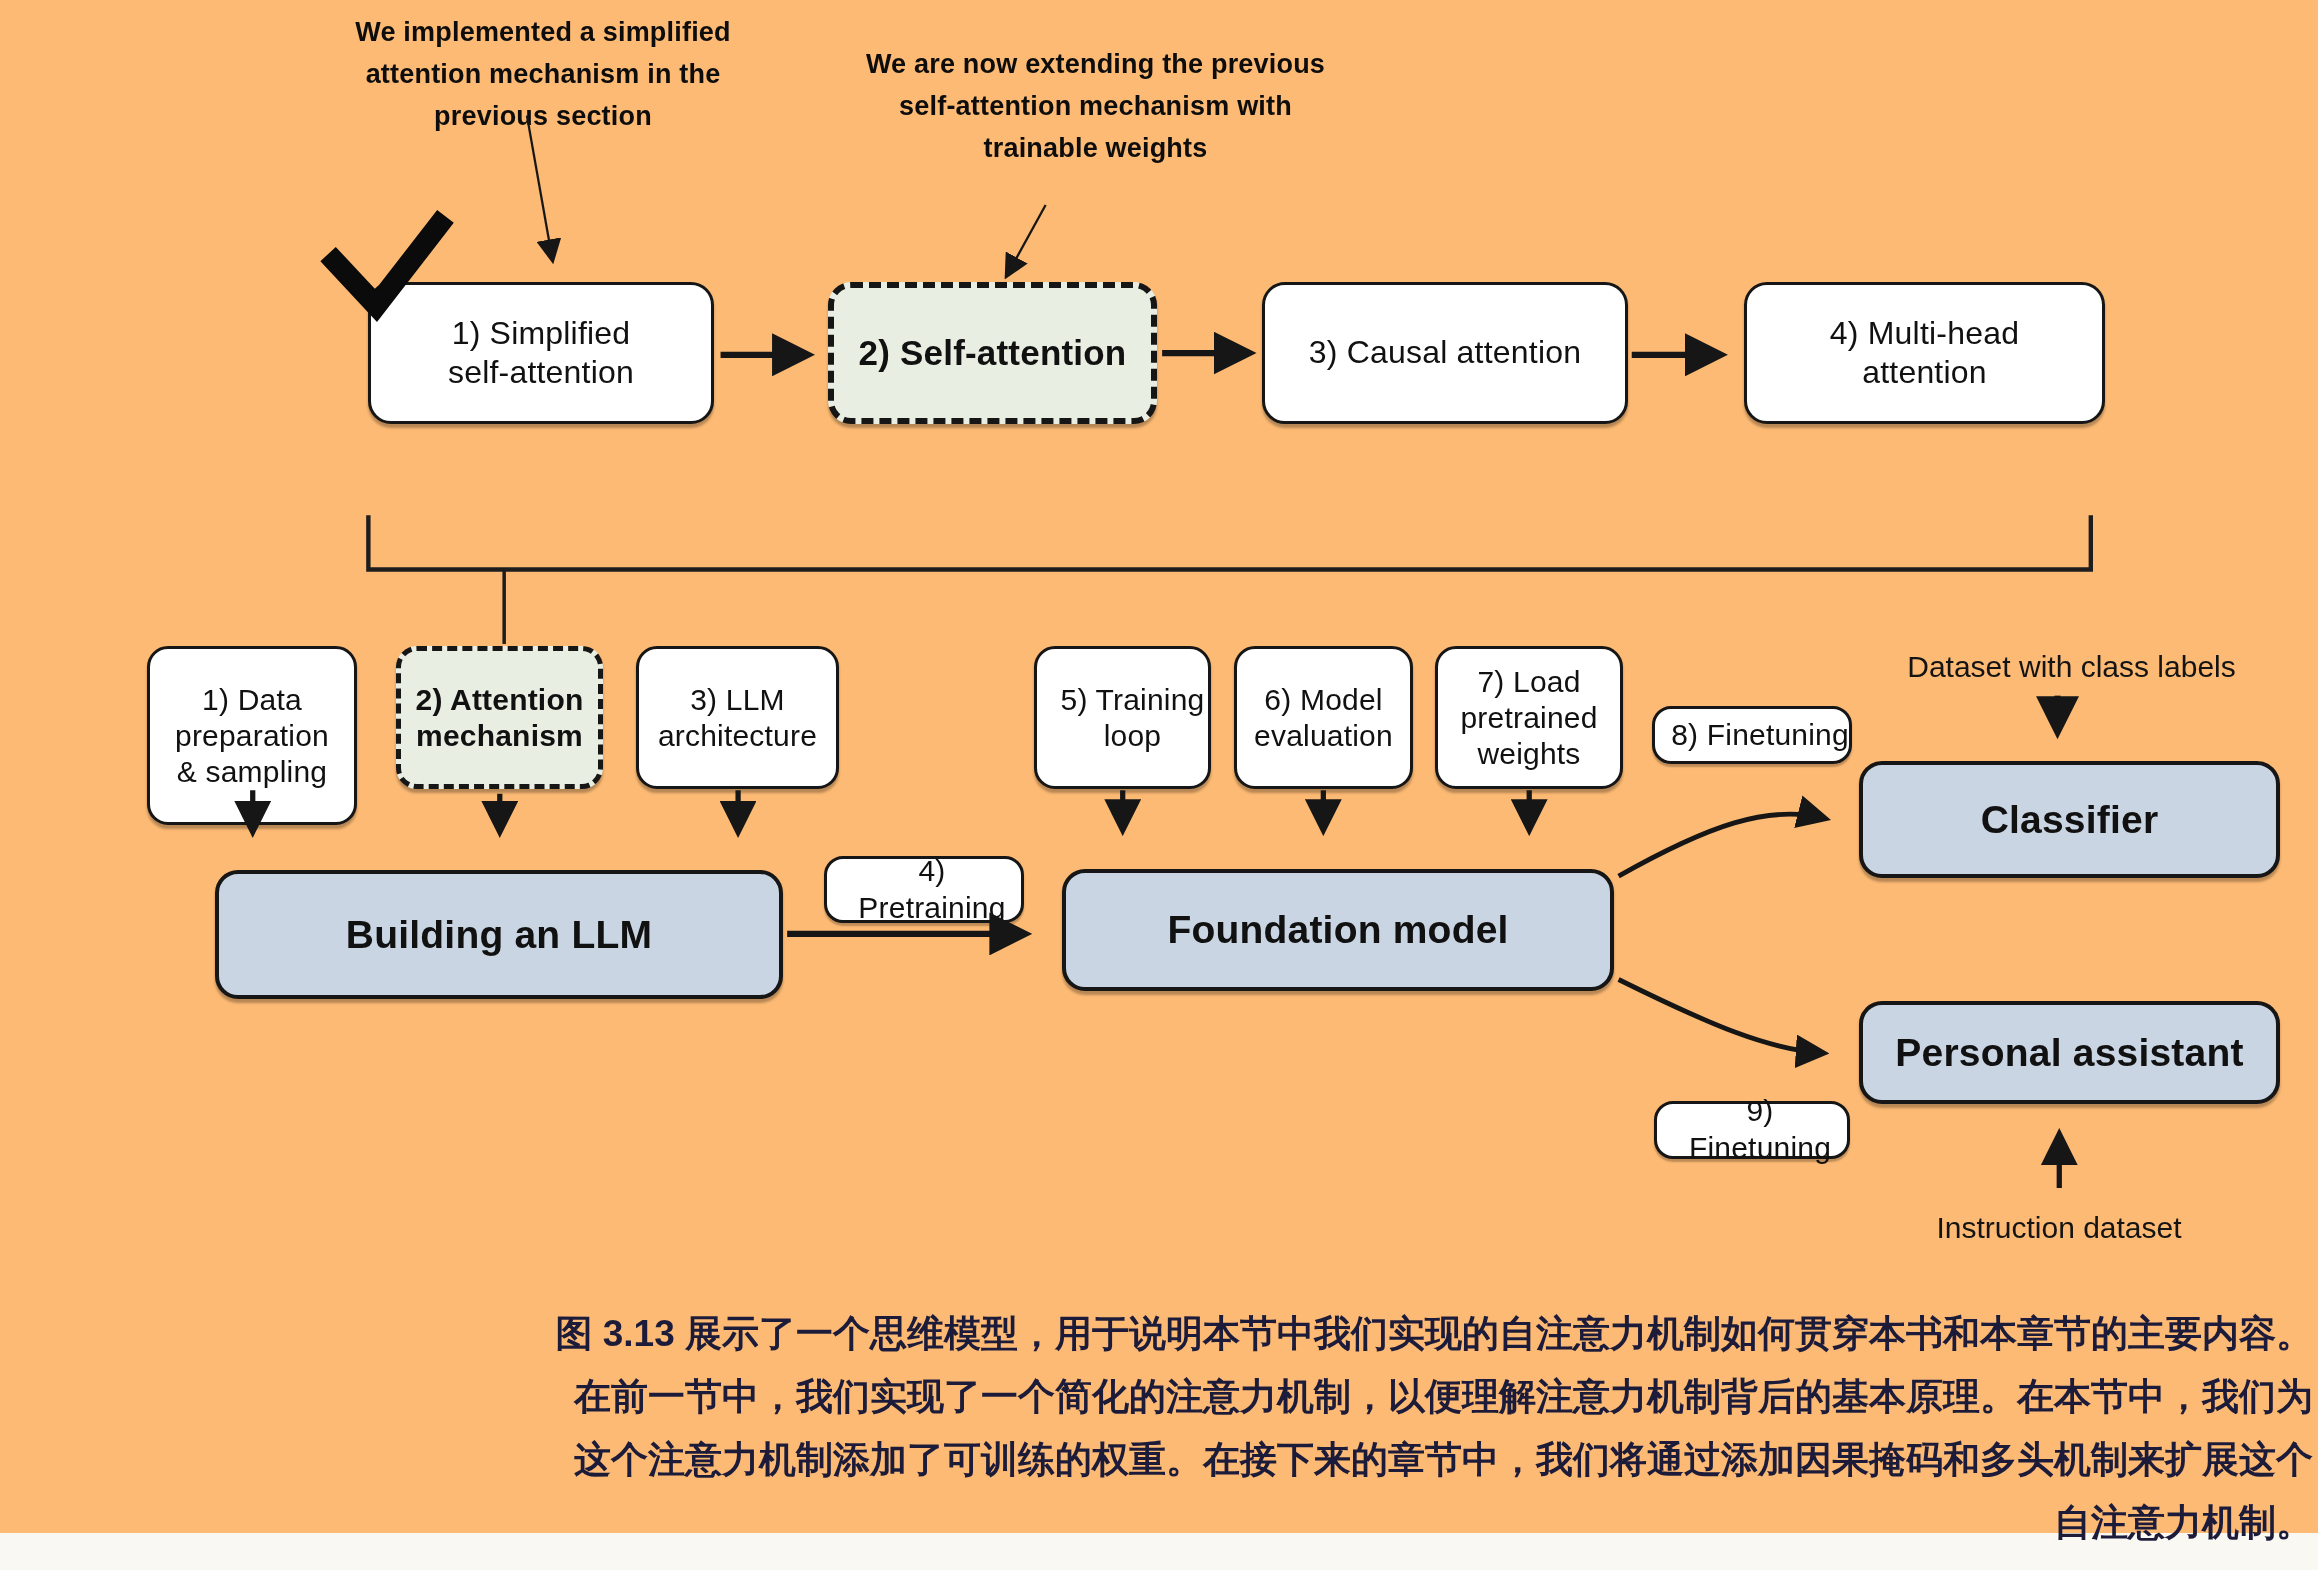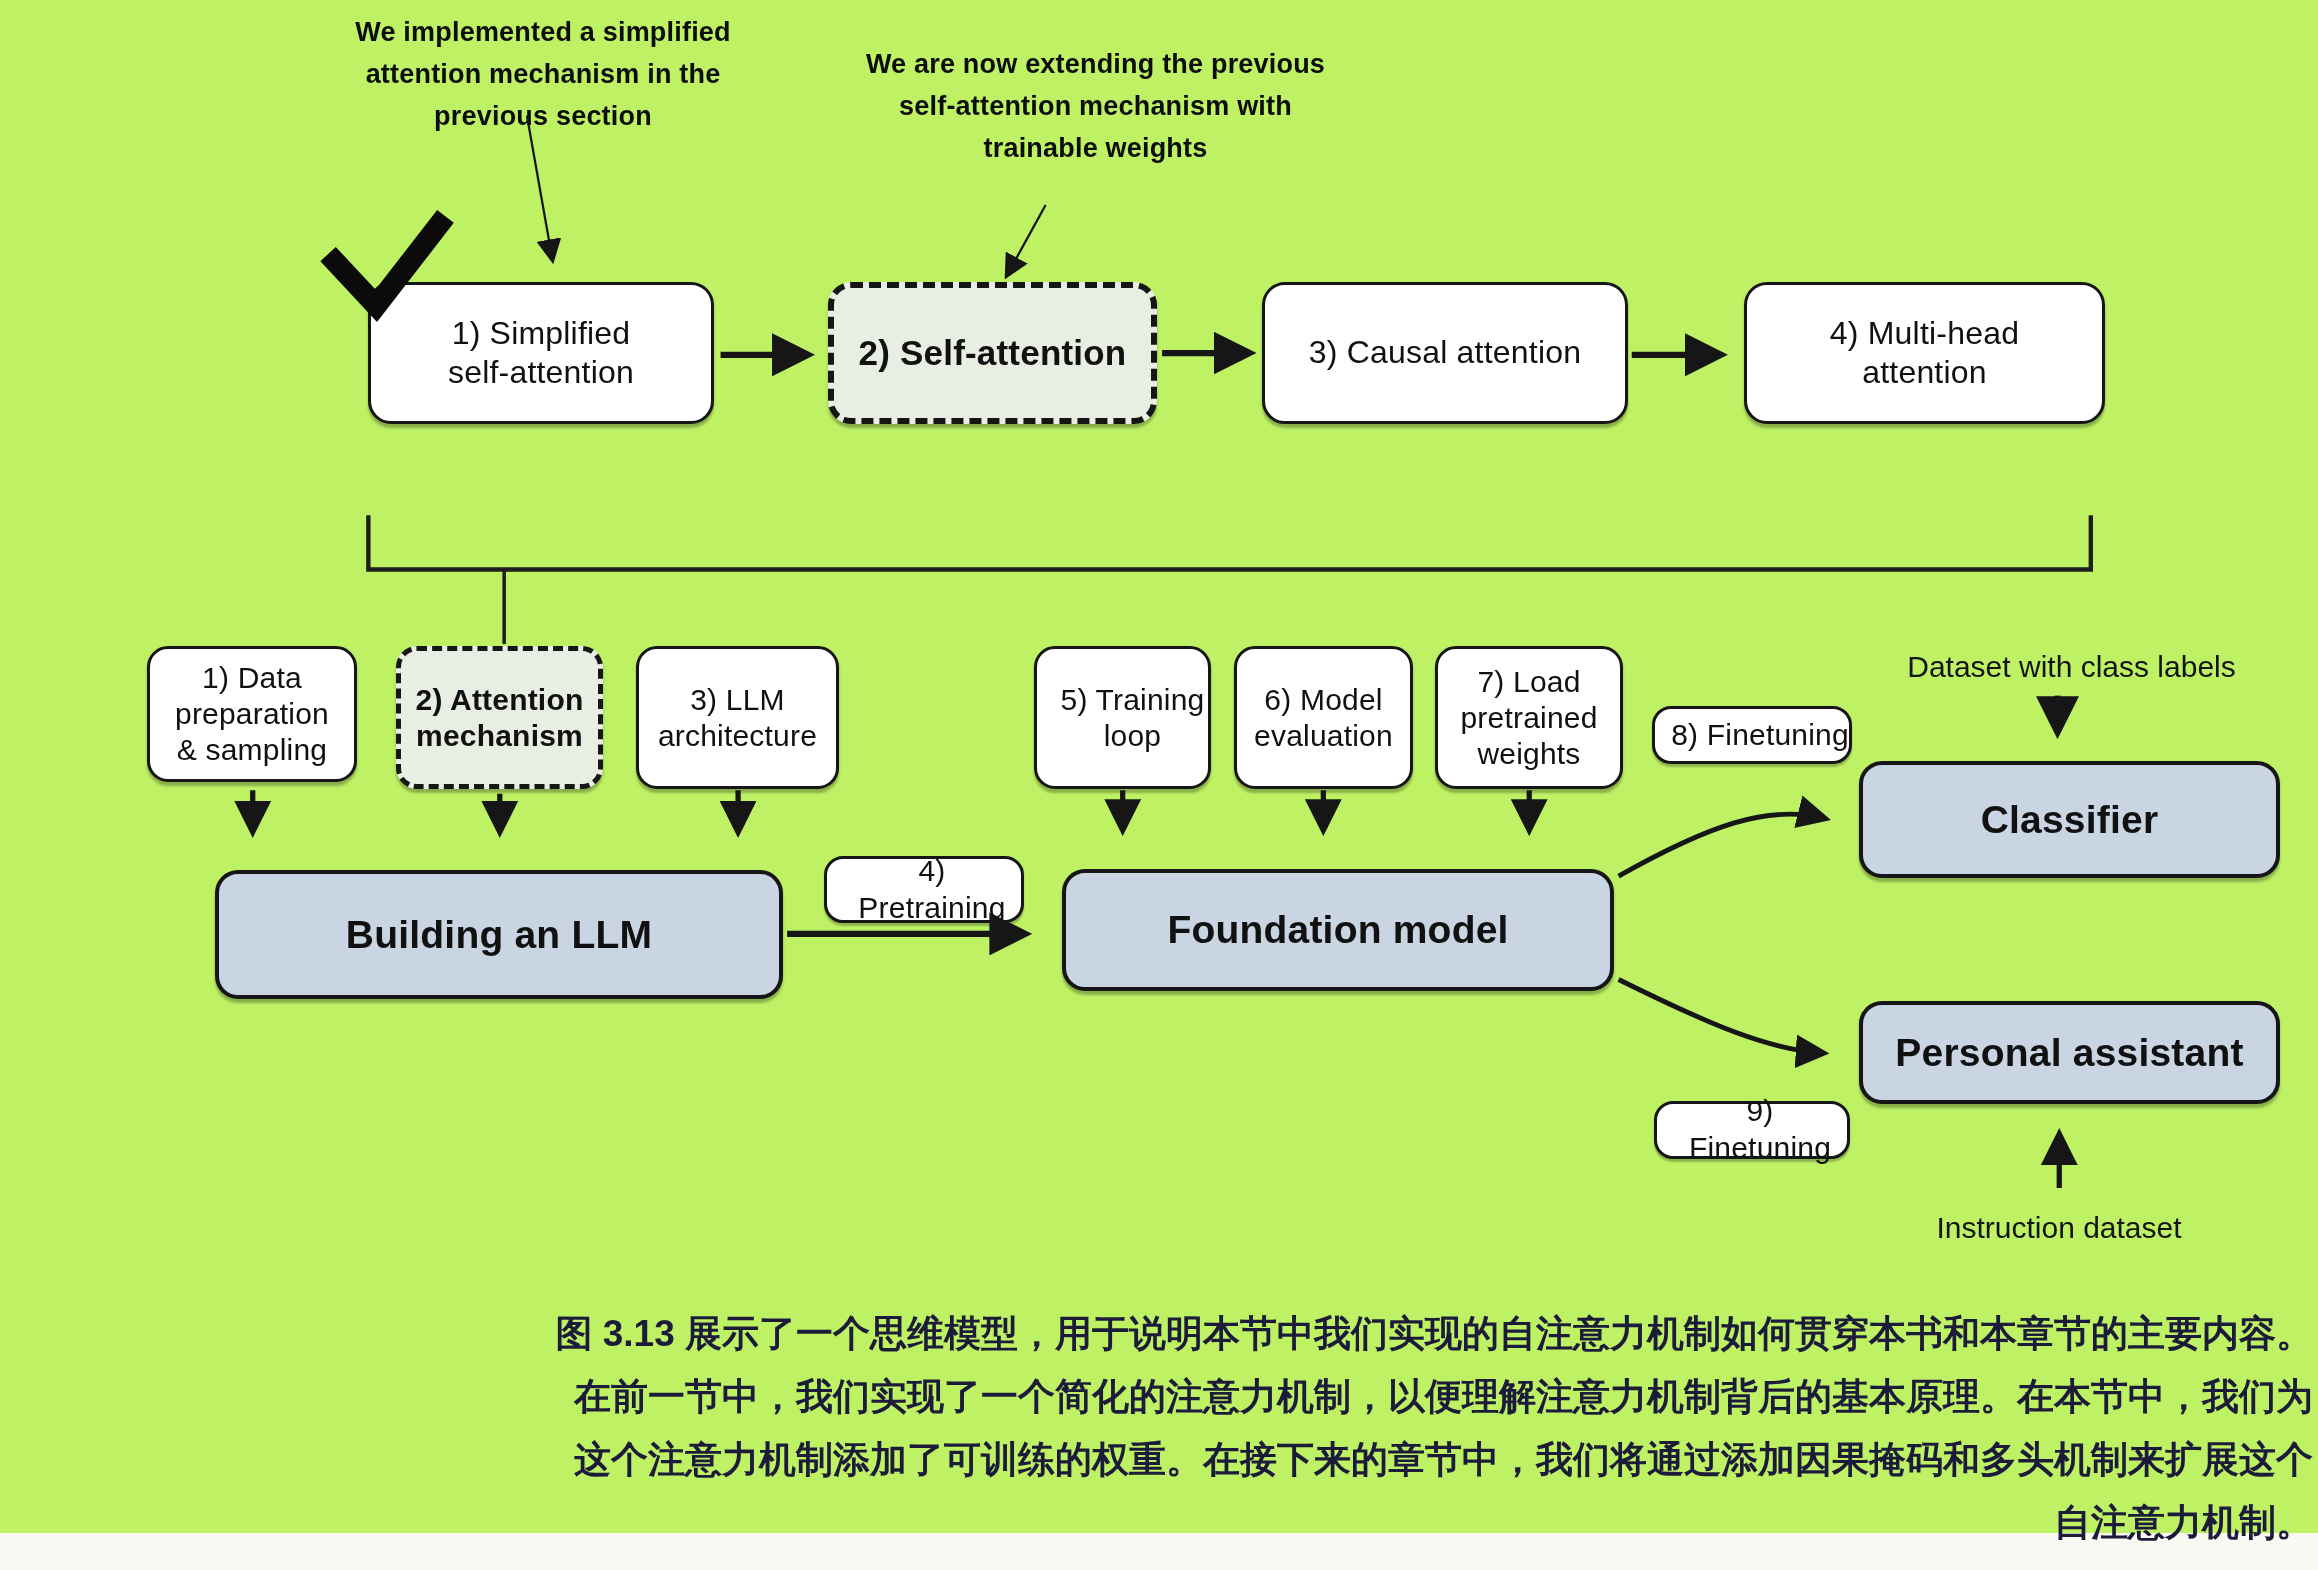--- a/index.html
+++ b/index.html
@@ -1,17 +1,17 @@
 <!DOCTYPE html>
 <html style="font-size:14px"><head>
 <meta charset="utf-8">
 <style>
   html,body{margin:0;padding:0;background:#ffffff;}
   #canvas{
-    position:relative;width:2319px;height:1570px;background:#bef264;overflow:hidden;
+    position:relative;width:2319px;height:1570px;background:#fdba74;overflow:hidden;
     font-family:"Liberation Sans","DejaVu Sans",sans-serif;color:#111;
   }
   .ml{white-space:pre-line;}
   .node{
     position:absolute;display:flex;align-items:center;justify-content:center;
     text-align:center;background:#fff;border:3.5px solid #161616;border-radius:23px;
     box-shadow:0 3.5px 2.6px rgba(0,0,0,0.28);z-index:2;box-sizing:border-box;
     font-size:32px;line-height:1.22;letter-spacing:0.2px;
   }
   .dashed{border-style:dashed;background:#e8eee2;}
@@ -25,21 +25,21 @@
   .freetext{position:absolute;z-index:2;text-align:center;font-size:30px;color:#141414;}
   #b2{border-width:6.1px;font-weight:bold;font-size:35px;}
   #s2{border-width:5.3px;font-weight:bold;}
   
   #ann1{left:280px;top:12.3px;width:526px;}
   #ann2{left:828px;top:44px;width:535px;}
   #b1{left:368px;top:282px;width:346px;height:142px;}
   #b2{left:828px;top:282px;width:329px;height:142px;}
   #b3{left:1262px;top:282px;width:366px;height:142px;}
   #b4{left:1744px;top:282px;width:361px;height:142px;}
-  #s1{left:147px;top:646px;width:210px;height:136px;}
+  #s1{left:147px;top:646px;width:210px;height:179px;}
   #s2{left:396px;top:646px;width:207px;height:143px;}
   #s3{left:636px;top:646px;width:203px;height:143px;}
   #s5{left:1034px;top:646px;width:177px;height:143px;padding-left:20px;}
   #s6{left:1234px;top:646px;width:179px;height:143px;}
   #s7{left:1435px;top:646px;width:188px;height:143px;}
   #bllm{left:215px;top:870px;width:568px;height:129px;}
   #pill4{left:824px;top:856px;width:200px;height:67px;}
   #fm{left:1062px;top:869px;width:552px;height:122px;}
   #pill8{left:1652px;top:706px;width:200px;height:58px;}
   #pill9{left:1654px;top:1101px;width:196px;height:58px;}

